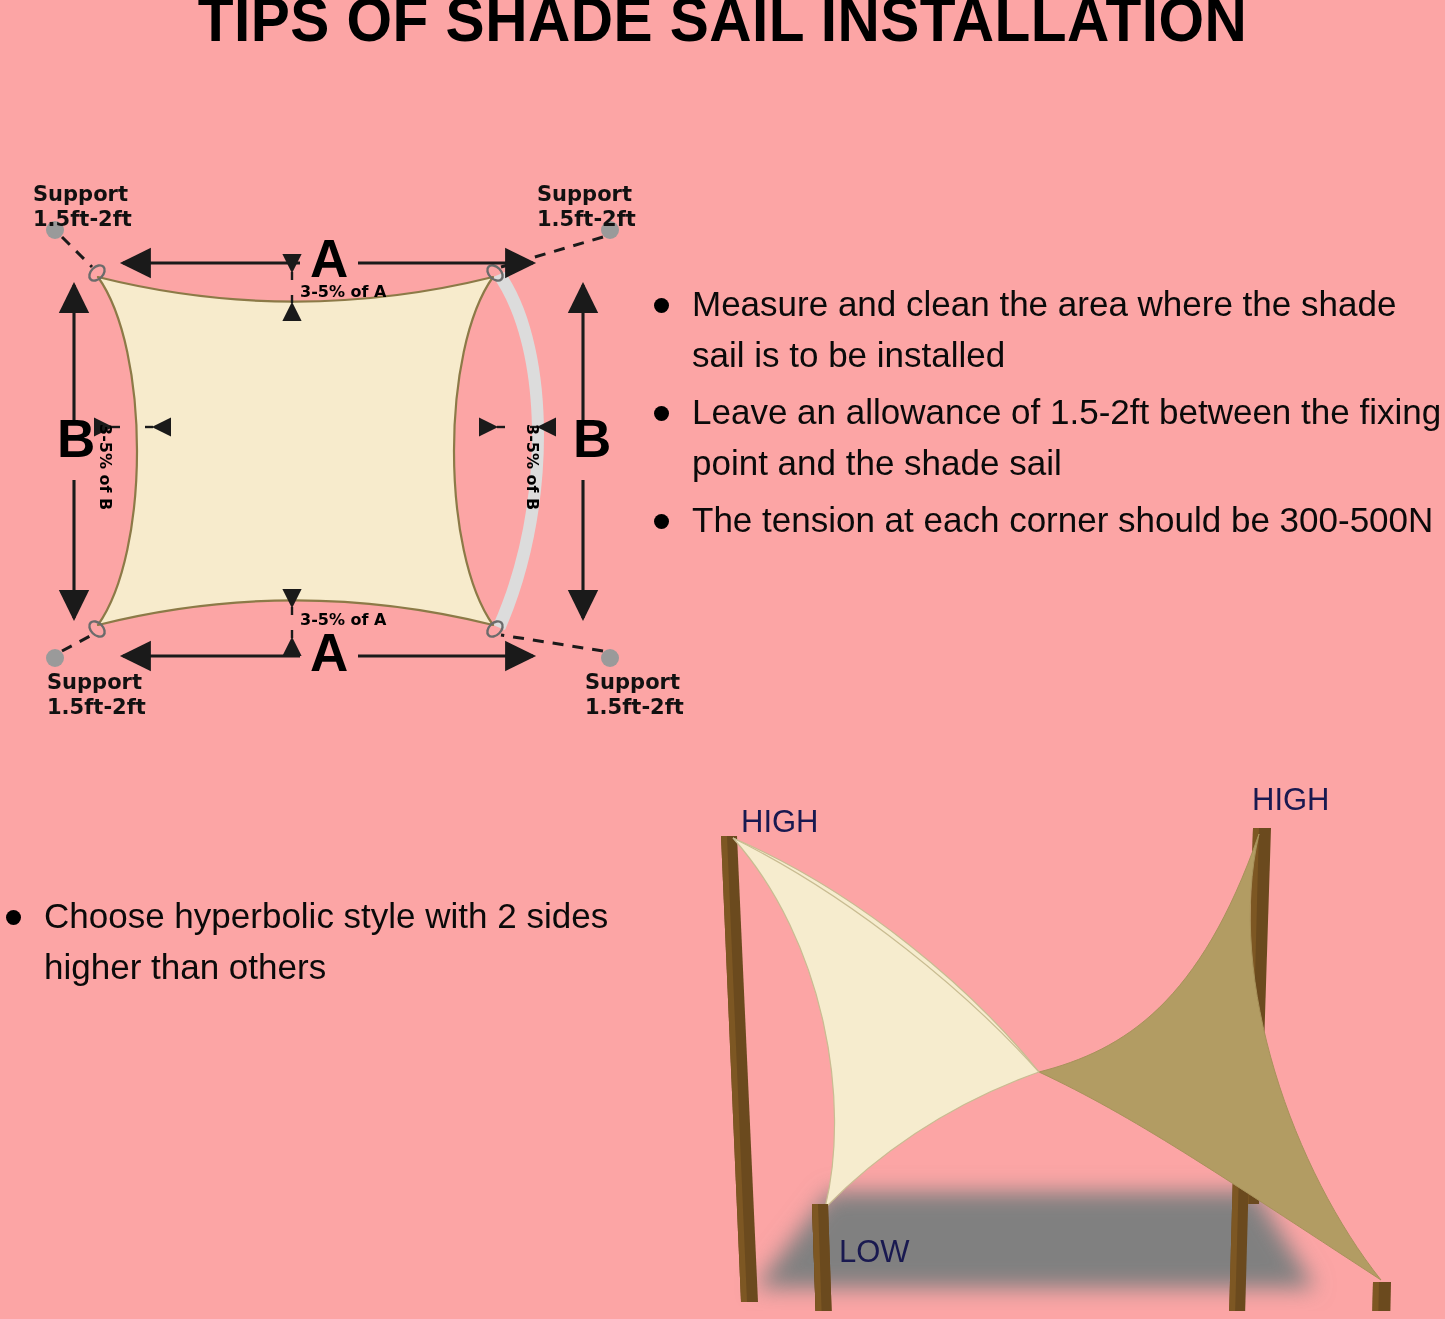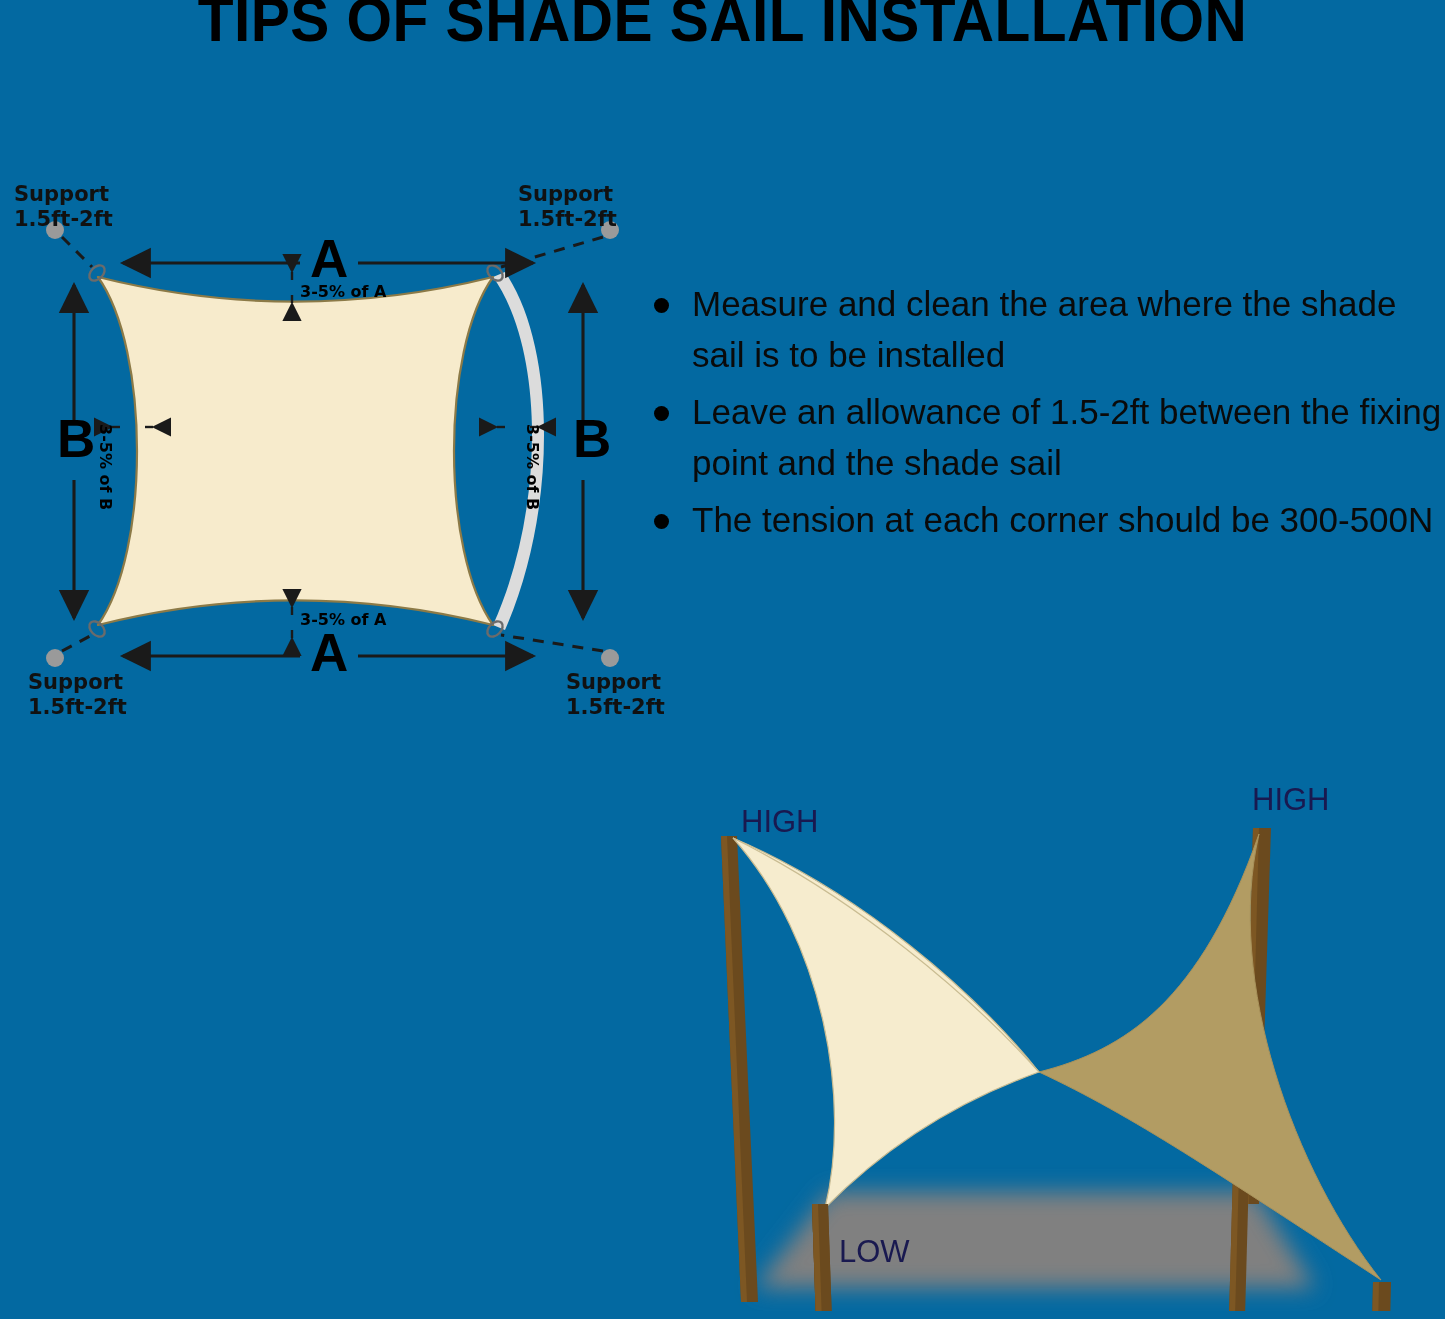--- a/index.html
+++ b/index.html
@@ -8,21 +8,21 @@
     background: #ffffff;
   }
   body {
     font-family: "Liberation Sans", sans-serif;
     color: #000000;
   }
   #page {
     position: relative;
     width: 1445px;
     height: 1319px;
-    background: #0369a1;
+    background: #fca5a5;
     overflow: hidden;
   }
 
   
   #title {
     position: absolute;
     left: 0;
     top: -12px;
     width: 1445px;
     text-align: center;
@@ -40,20 +40,21 @@
   
   .abs { position: absolute; }
 
   .support-label {
     font-family: "DejaVu Sans", sans-serif;
     font-weight: 600;
     font-size: 21px;
     line-height: 1.18;
     color: #111111;
     white-space: nowrap;
+    margin-left: 19px;
   }
 
   .dim-letter {
     font-family: "Liberation Sans", sans-serif;
     font-weight: bold;
     font-size: 53px;
     line-height: 1;
     color: #000000;
   }
 
@@ -226,20 +227,21 @@
   <div class="abs pct-label vert" style="left:113px; top:424px;">3-5% of B</div>
   <div class="abs pct-label vert" style="left:540px; top:424px;">3-5% of B</div>
 
   <ul id="bullets-right" class="bullet-list">
     <li>Measure and clean the area where the shade sail is to be installed</li>
     <li>Leave an allowance of 1.5-2ft between the fixing point and the shade sail</li>
     <li>The tension at each corner should be 300-500N</li>
   </ul>
 
   <ul id="bullets-left" class="bullet-list">
+    <li>Choose hyperbolic style with 2 sides higher than others</li>
   </ul>
 
   <div class="svg-abs" style="left:655px; top:772px;">
     <svg width="790" height="539" viewBox="0 0 790 539">
 
       <defs>
         <filter id="blurShadow" x="-25%" y="-40%" width="150%" height="190%">
           <feGaussianBlur stdDeviation="11"></feGaussianBlur>
         </filter>
       </defs>

